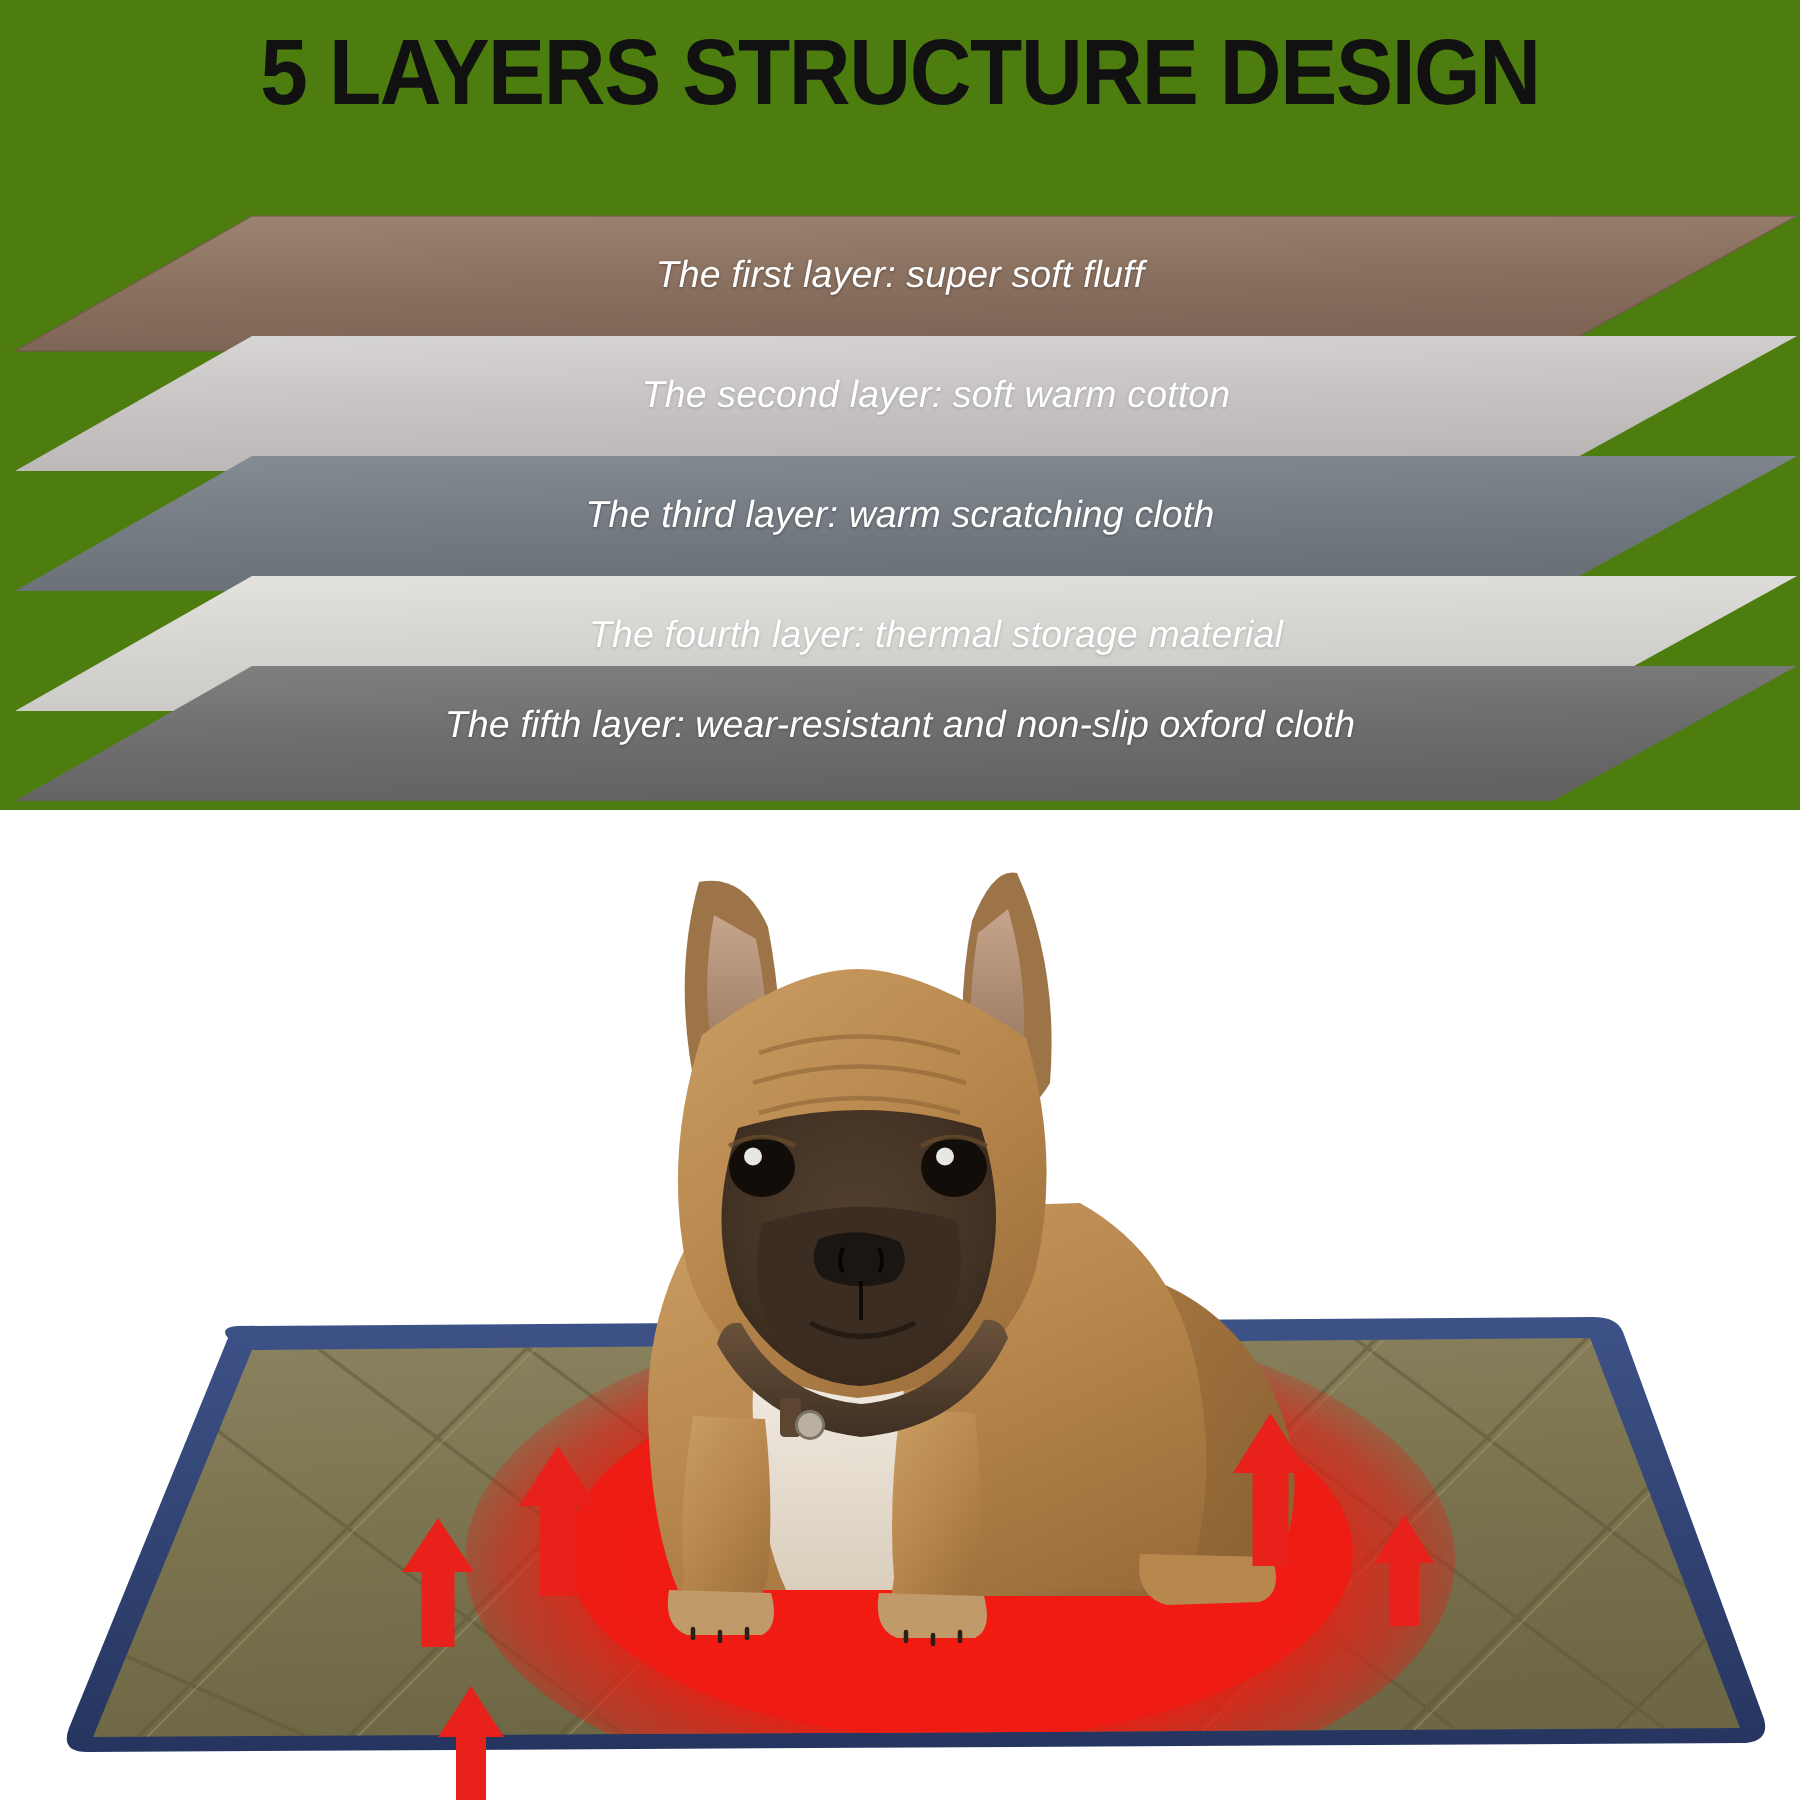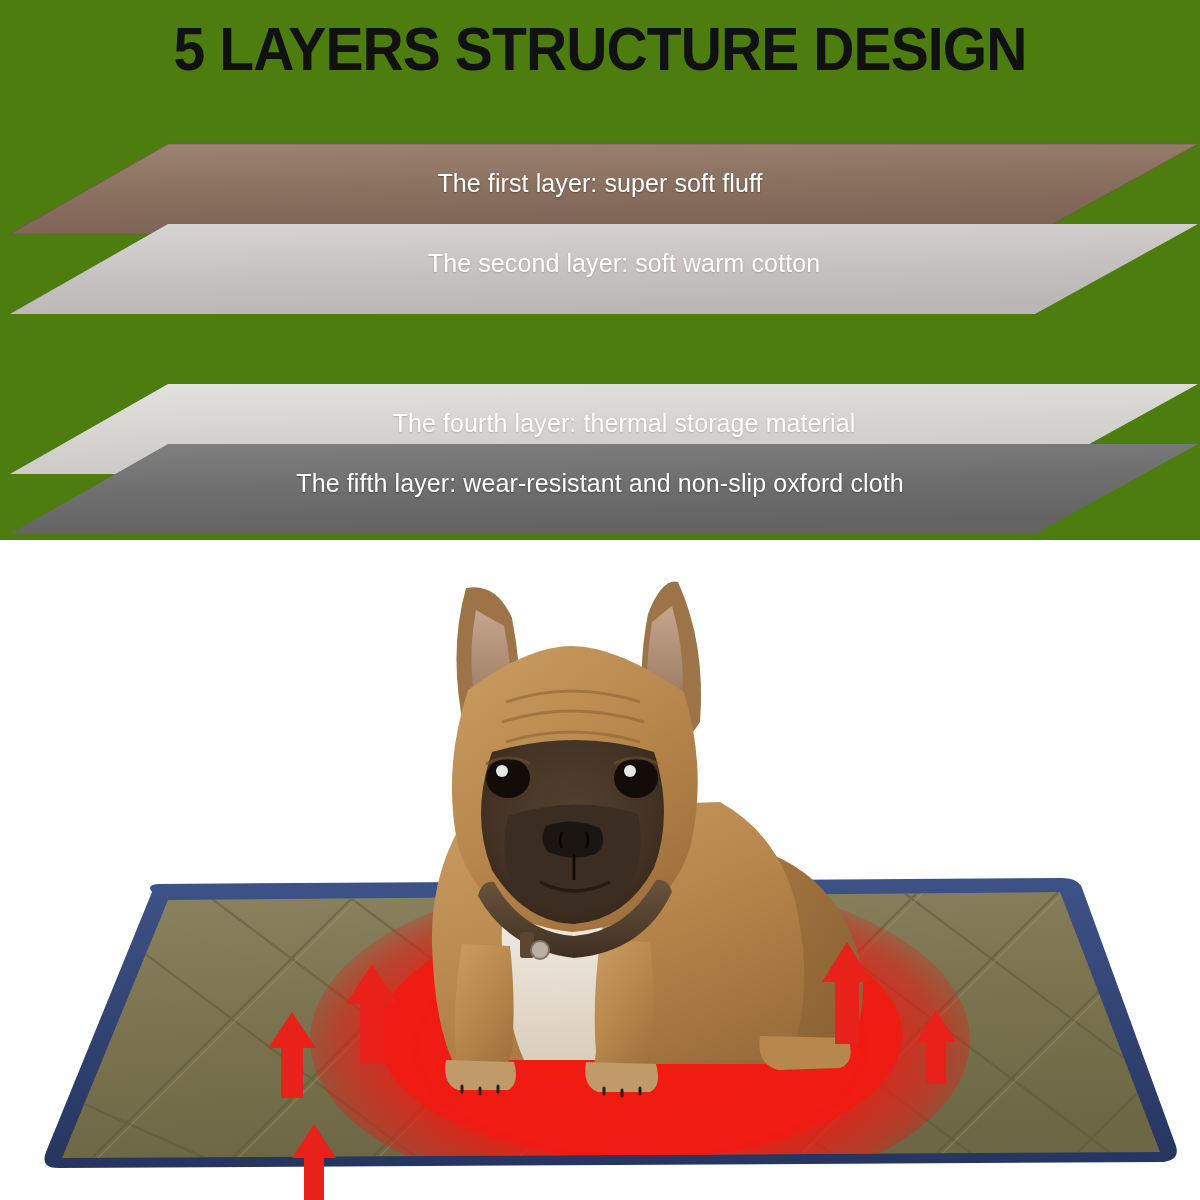--- a/index.html
+++ b/index.html
@@ -22,21 +22,21 @@
     font-size:62px;
     line-height:70px;
     letter-spacing:-1px;
     color:#111111;
     transform:scaleX(0.92);
     transform-origin:50% 50%;
     white-space:nowrap;
   }
 
   
-  #layers{position:absolute;left:0;top:142px;width:1200px;height:400px;}
+  #layers{position:absolute;left:0;top:142px;width:1200px;height:400px;font-style:italic;}
   .layer{
     position:absolute;left:0;width:1200px;height:96px;
   }
   .layer .slab{
     position:absolute;inset:0;
   }
   .layer .lbl{
     position:absolute;left:0;top:0;width:1200px;height:96px;
     display:flex;align-items:center;justify-content:center;
     color:#ffffff;
@@ -88,20 +88,33 @@
             <stop offset="0%" stop-color="#d8d6d4"></stop>
             <stop offset="55%" stop-color="#c6c3c2"></stop>
             <stop offset="100%" stop-color="#bab7b6"></stop>
           </linearGradient>
         </defs>
         <polygon points="168,2 1198,2 1035,92 10,92" fill="url(#g2)"></polygon>
       </svg>
       <div class="lbl">The second layer: soft warm cotton</div>
     </div>
 
+    <div class="layer" style="top:160px;">
+      <svg class="slab" viewBox="0 0 1200 96" preserveAspectRatio="none">
+        <defs>
+          <linearGradient id="g3" x1="0" y1="0" x2="0.25" y2="1">
+            <stop offset="0%" stop-color="#858c93"></stop>
+            <stop offset="55%" stop-color="#747b82"></stop>
+            <stop offset="100%" stop-color="#697076"></stop>
+          </linearGradient>
+        </defs>
+        <polygon points="168,2 1198,2 1035,92 10,92" fill="url(#g3)"></polygon>
+      </svg>
+      <div class="lbl">The third layer: warm scratching cloth</div>
+    </div>
 
     <div class="layer pale" style="top:240px;text-align:right;">
       <svg class="slab" viewBox="0 0 1200 96" preserveAspectRatio="none">
         <defs>
           <linearGradient id="g4" x1="0" y1="0" x2="0.25" y2="1">
             <stop offset="0%" stop-color="#e4e2df"></stop>
             <stop offset="55%" stop-color="#d6d4d1"></stop>
             <stop offset="100%" stop-color="#cbcac6"></stop>
           </linearGradient>
         </defs>

